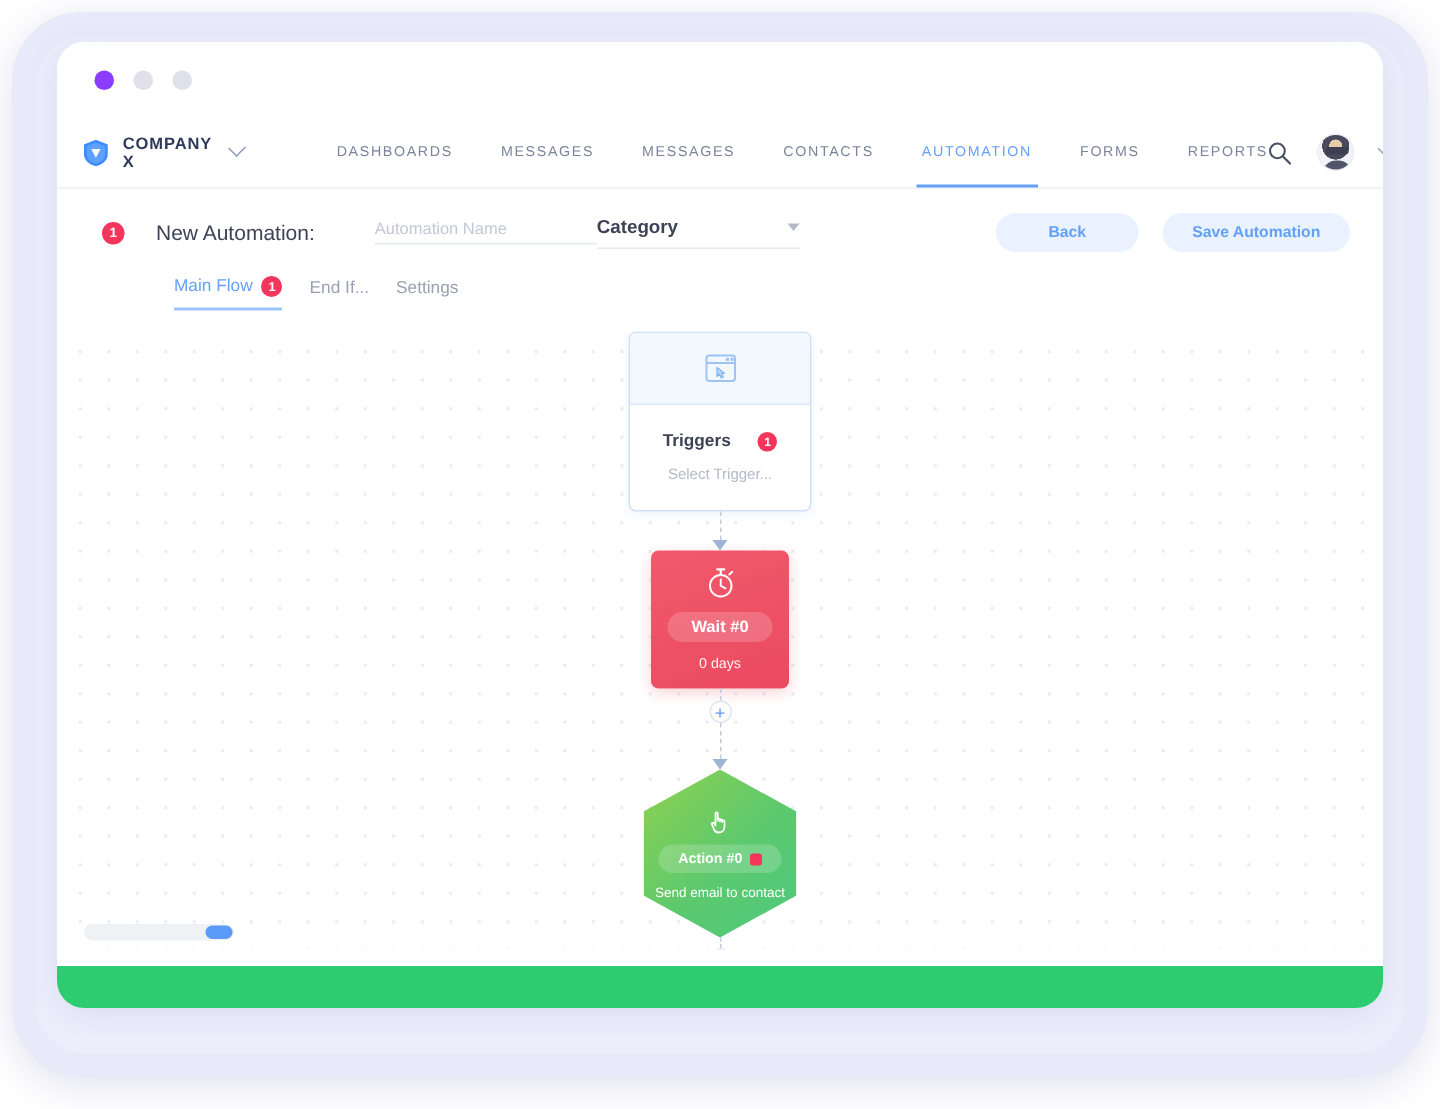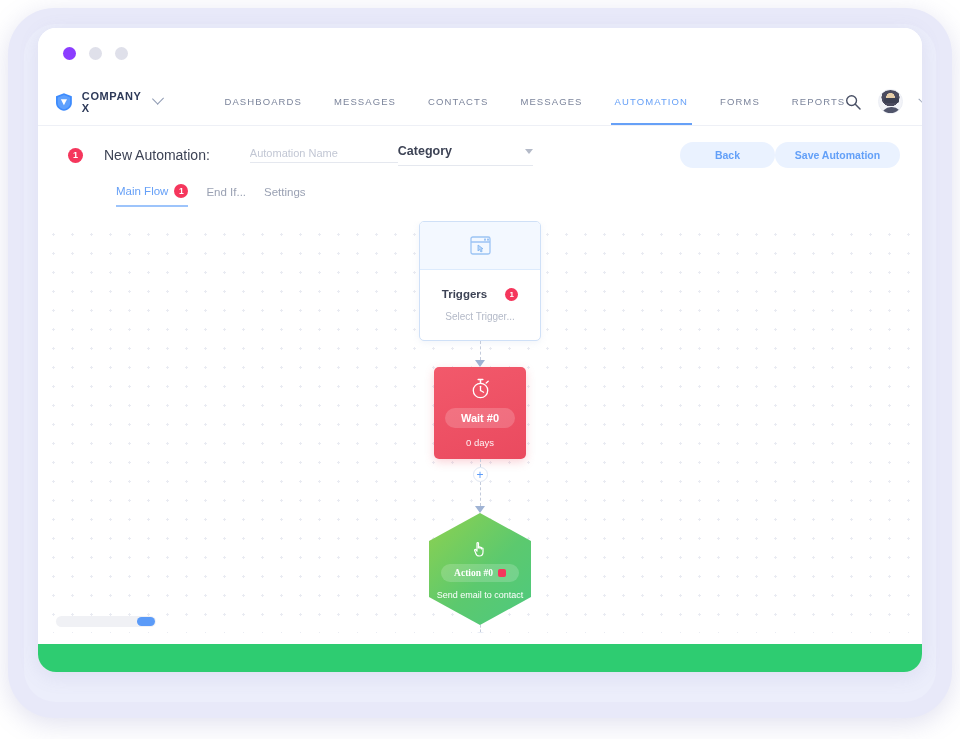--- a/index.html
+++ b/index.html
@@ -195,21 +195,21 @@
     font-weight: bold;
     color: #3d4355;
   }
   .caret-down {
     margin-left: auto;
     width: 0; height: 0;
     border-left: 4px solid transparent;
     border-right: 4px solid transparent;
     border-top: 5px solid #b4bac8;
   }
-  .actions { margin-left: auto; display: flex; }
+  .actions { margin-left: auto; display: flex; gap: 16px; }
   .pill-btn {
     min-width: 95px;
     height: 26px;
     border-radius: 14px;
     background: #eaf2ff;
     color: #63a0f8;
     font-size: 10.5px;
     font-weight: bold;
     display: flex;
     align-items: center;
@@ -382,21 +382,20 @@
   .action-pill {
     background: rgba(255,255,255,0.18);
     border-radius: 11px;
     padding: 4px 13px;
     font-size: 9.5px;
     font-weight: bold;
     color: #ffffff;
     display: inline-flex;
     align-items: center;
     gap: 5px;
-    font-family: Liberation Serif, serif;
   }
   .mini-badge {
     width: 8px; height: 8px;
     border-radius: 2px;
     background: #f5365c;
     flex: none;
   }
   .action-sub {
     margin-top: 8px;
     font-size: 9px;
@@ -452,22 +451,22 @@
         <path d="M9 2 L16 4.8 V11 C16 15 12.4 17.4 9 18.2 C5.6 17.4 2 15 2 11 V4.8 Z" fill="#5ea0fd"></path>
         <path d="M5.5 7 H12.5 L9 13.6 Z" fill="#ffffff"></path>
       </svg>
       <span class="brand-name">COMPANY X</span>
       <span class="chev"></span>
     </div>
 
     <div class="navlinks">
       <div class="navlink">DASHBOARDS</div>
       <div class="navlink">MESSAGES</div>
+      <div class="navlink">MESSAGES</div>
       <div class="navlink">CONTACTS</div>
-      <div class="navlink">MESSAGES</div>
       <div class="navlink active">AUTOMATION</div>
       <div class="navlink">FORMS</div>
       <div class="navlink">REPORTS</div>
     </div>
 
     <div class="nav-right">
       <svg class="search-icon" viewBox="0 0 16 16">
         <circle cx="6.6" cy="6.6" r="4.9" fill="none" stroke="#4a5166" stroke-width="1.4"></circle>
         <line x1="10.3" y1="10.3" x2="15" y2="15" stroke="#4a5166" stroke-width="1.5" stroke-linecap="round"></line>
       </svg>

